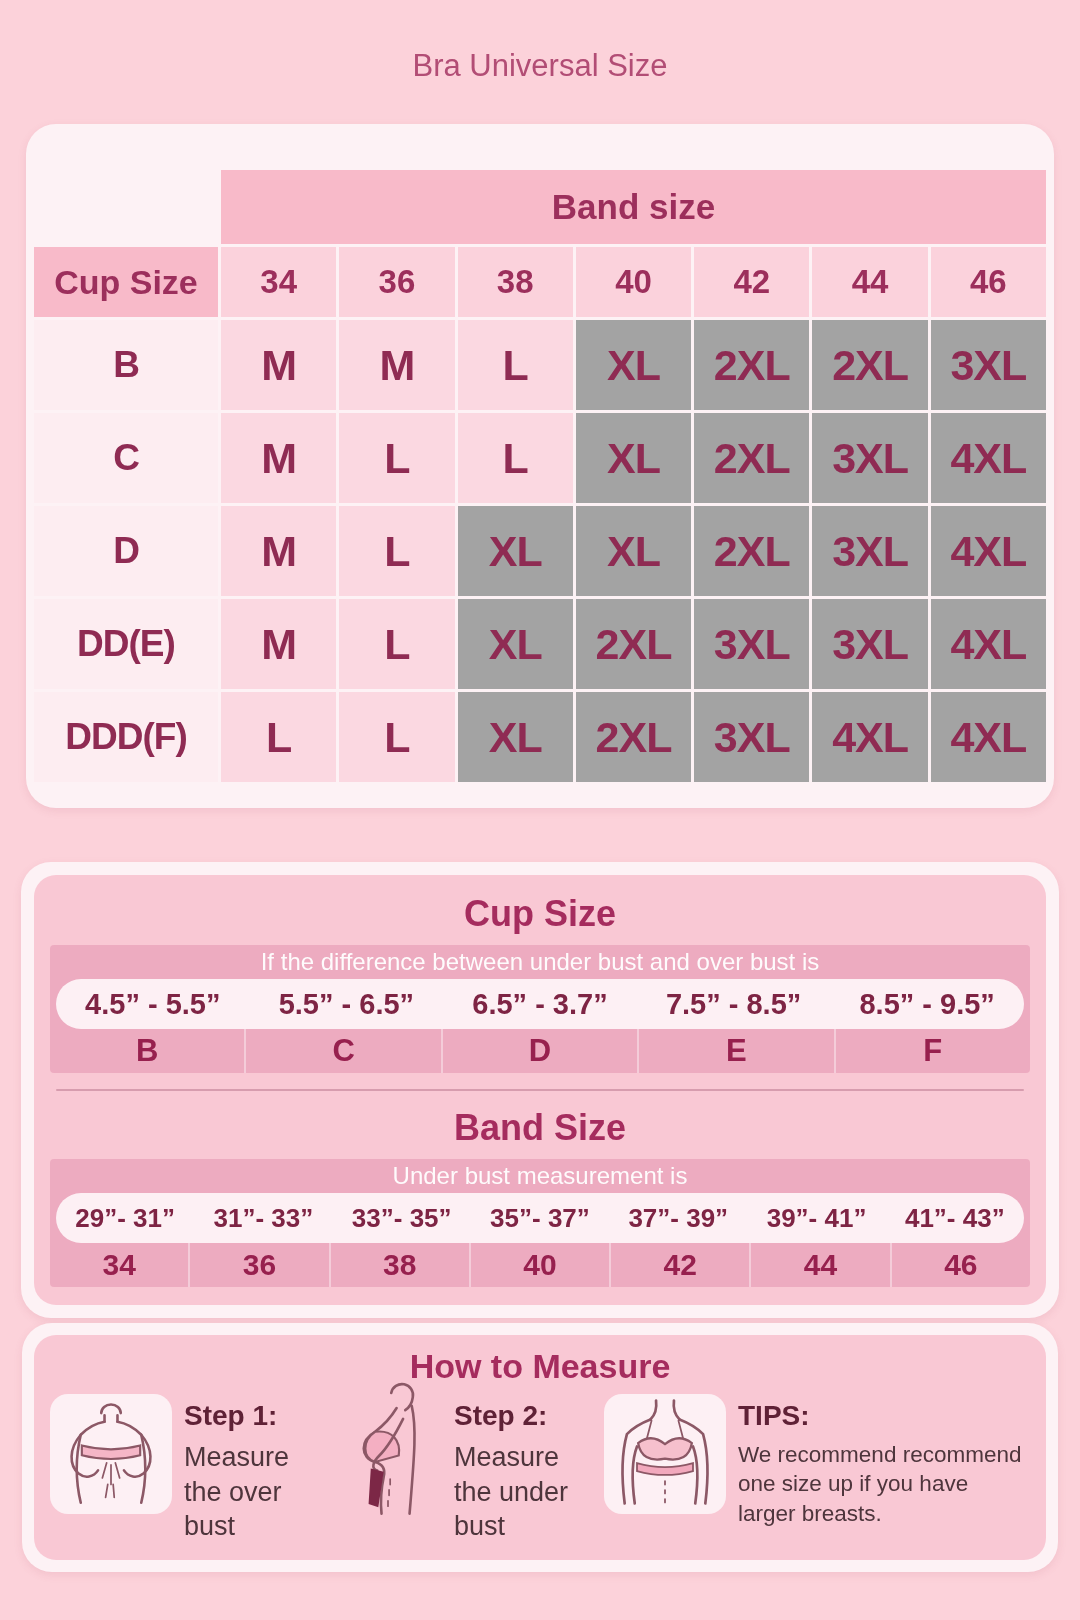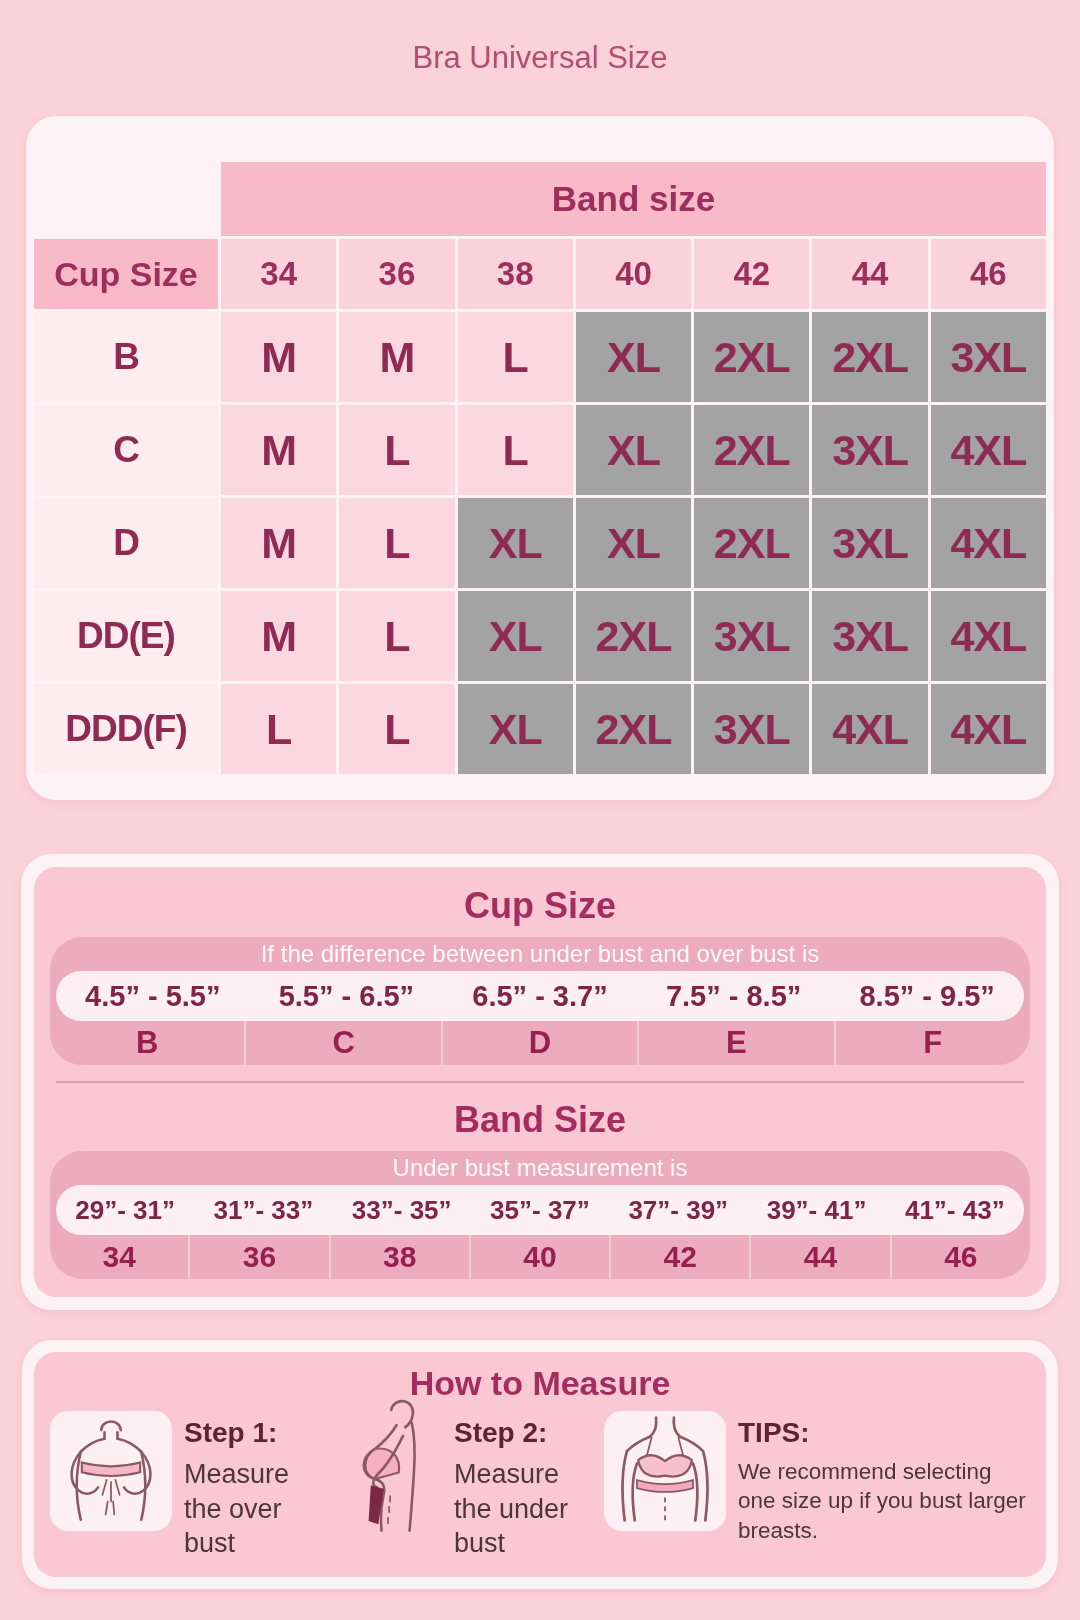--- a/index.html
+++ b/index.html
@@ -2,21 +2,21 @@
 <html><head>
 <meta charset="utf-8">
 <style>
   html,body{margin:0;padding:0;}
   body{font-family:"Liberation Sans", sans-serif;}
   .page{position:relative;width:1080px;height:1620px;background:#fcd2da;overflow:hidden;}
 
   
   .hdr{text-align:center;padding-top:22px;}
   .title{font-size:64px;font-weight:700;color:#ab3364;line-height:1.05;letter-spacing:-1px;}
-  .subtitle{margin-top:18px;font-size:31px;font-weight:400;color:#b24d75;}
+  .subtitle{margin-top:26px;font-size:31px;font-weight:400;color:#b24d75;}
 
   
   .card{width:1012px;margin:0 auto;background:#fdf2f5;border-radius:30px;box-shadow:0 3px 8px rgba(170,80,110,.12);}
   .card1{margin-top:40px;padding:8px 8px 26px 8px;}
   .panel{background:#f9c8d4;border-radius:22px;}
 
   
   .size-table{display:grid;grid-template-columns:184px repeat(7,1fr);grid-template-rows:112px 70px repeat(5,90px);gap:3px;}
   .cell{display:flex;align-items:center;justify-content:center;text-align:center;}
   .corner{background:transparent;}
@@ -25,37 +25,37 @@
   .colhead{background:#fbd2dc;font-size:33px;font-weight:700;color:#9c2f5c;}
   .rowlabel{background:#fdedf1;font-size:37px;font-weight:700;color:#8f2b53;letter-spacing:-1px;}
   .val{font-size:43px;font-weight:700;color:#8f2b53;letter-spacing:-1px;}
   .val.light{background:#fbd8e1;}
   .val.hot{background:#a3a3a3;}
 
   
   .card2{margin-top:54px;padding:13px;}
   .card2 .panel{padding:12px 16px 18px 16px;}
   .section-title{text-align:center;font-size:36px;font-weight:700;color:#a52c5e;margin:6px 0 10px 0;}
-  .widget{background:#edabc0;border-radius:32px;overflow:hidden;}
+  .widget{background:#edabc0;border-radius:4px;overflow:hidden;}
   .strip{height:34px;display:flex;align-items:center;justify-content:center;font-size:24px;color:rgba(255,255,255,.95);}
   .range-row{display:flex;gap:0;padding:0 6px;}
   .range-row .pill{flex:1;background:#fdf0f4;height:50px;display:flex;align-items:center;justify-content:center;font-weight:700;color:#7e2444;}
   .range-row .pill:first-child{border-radius:25px 0 0 25px;}
   .range-row .pill:last-child{border-radius:0 25px 25px 0;}
   .cupw .pill{font-size:29px;}
   .bandw .pill{font-size:26px;}
   .letter-row{display:flex;height:44px;}
   .letter-row .letter{flex:1;display:flex;align-items:center;justify-content:center;font-weight:700;color:#97204e;border-left:2px solid rgba(255,255,255,.4);}
   .letter-row .letter:first-child{border-left:none;}
   .cupw .letter{font-size:31px;}
   .bandw .letter{font-size:30px;}
   .divider{height:2px;background:#d79cae;margin:16px 6px;border-radius:1px;}
 
   
-  .card3{margin-top:30px;padding:12px;}
+  .card3{margin-top:5px;padding:12px;}
   .card3 .panel{padding:8px 16px 16px 16px;}
   .htm-title{text-align:center;font-size:34px;font-weight:700;color:#a52c5e;margin:4px 0 8px 0;}
   .htm-row{display:flex;align-items:flex-start;gap:12px;}
   .illus-box{width:122px;height:120px;background:#fdf0f4;border-radius:18px;flex:0 0 auto;display:flex;align-items:center;justify-content:center;overflow:hidden;}
   .illus-free{width:108px;height:138px;flex:0 0 auto;margin-top:-14px;}
   .step-txt{width:138px;flex:0 0 auto;padding-top:6px;}
   .tips-txt{flex:1;padding-top:6px;}
   .step-h{font-size:28px;font-weight:700;color:#5f2136;margin-bottom:8px;}
   .step-b{font-size:27px;color:#4e353c;line-height:1.28;}
   .tips-b{font-size:22.5px;color:#4e353c;line-height:1.3;}
@@ -227,20 +227,20 @@
               <path class="ln" d="M23,96 C20,74 20,58 25,45 M77,96 C80,74 80,58 75,45"></path>
               <path class="ln-thin" d="M38,22 L33,41 M62,22 L67,41"></path>
               <path d="M26,42 Q38,33 50,43 Q62,33 74,42 Q71,60 50,56 Q29,60 26,42 Z" fill="#f6c0cd" stroke="#8c5866" stroke-width="2"></path>
               <path d="M25,60 Q50,67 75,60 L75,67 Q50,74 25,67 Z" fill="#f2a9bd" stroke="#8c5866" stroke-width="1.6"></path>
               <path class="ln-thin" d="M50,76 v3 M50,84 v3 M50,92 v3"></path>
             </svg>
           </span>
         </div>
         <div class="tips-txt">
           <div class="step-h">TIPS:</div>
-          <div class="tips-b">We recommend selecting one size up if you bust larger breasts.</div>
+          <div class="tips-b">We recommend recommend one size up if you have larger breasts.</div>
         </div>
 
       </div>
     </div>
   </div>
 
 </div>
 
 </body></html>

